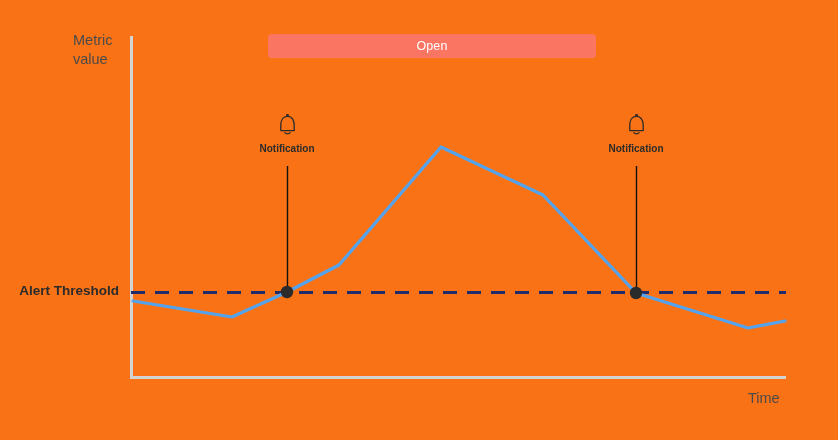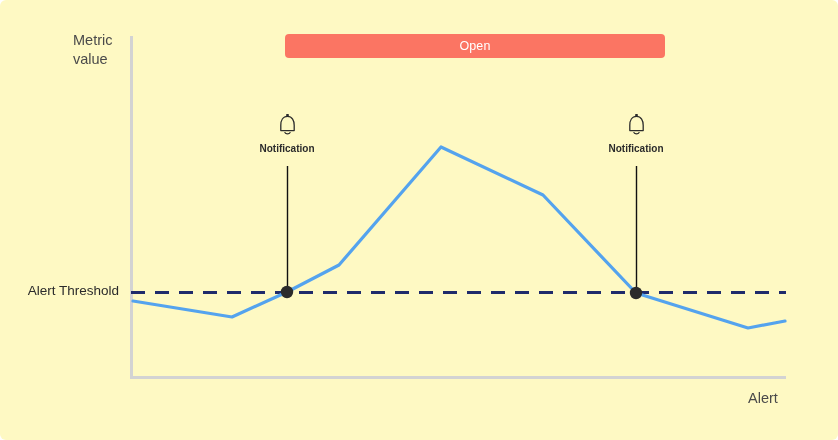--- a/index.html
+++ b/index.html
@@ -8,23 +8,22 @@
     background: #ffffff;
   }
   body {
     font-family: "Liberation Sans", sans-serif;
     -webkit-font-smoothing: antialiased;
   }
   #stage {
     position: relative;
     width: 838px;
     height: 440px;
-    background: #fef9c3;
+    background: #f97316;
     overflow: hidden;
-    border-radius: 6px;
   }
 
   
   .axis-label {
     position: absolute;
     color: #4a4a4a;
     font-size: 14.5px;
     line-height: 19px;
     white-space: pre-line;
   }
@@ -37,41 +36,41 @@
     left: 748px;
     top: 389px;
   }
 
   
   #threshold-label {
     position: absolute;
     right: 719px;
     top: 283px;
     font-size: 13.5px;
-    font-weight: normal;
+    font-weight: bold;
     color: #2b2b2b;
     white-space: nowrap;
   }
 
   
   .status-bar {
     position: absolute;
     top: 34px;
     height: 24px;
     border-radius: 4px;
     display: flex;
     align-items: center;
     justify-content: center;
     color: #ffffff;
     font-size: 12.5px;
     letter-spacing: 0.1px;
   }
   #status-bar-open {
-    left: 285px;
-    width: 380px;
+    left: 268px;
+    width: 328px;
   }
   #status-bar-resolved {
     left: 639px;
     width: 157px;
   }
 
   
   .notif-marker {
     position: absolute;
     top: 113px;
@@ -105,21 +104,21 @@
   }
 </style>
 </head>
 <body>
 
 <div id="stage">
 
   <div class="axis-label" id="y-axis-label">Metric
 value</div>
 
-  <div class="axis-label" id="x-axis-label">Alert</div>
+  <div class="axis-label" id="x-axis-label">Time</div>
 
   <div id="threshold-label">Alert Threshold</div>
 
   <div class="status-bar" id="status-bar-open" style="background: rgb(251, 117, 99);">
     <span>Open</span>
   </div>
 
   <div class="notif-marker" id="notif-marker-1">
     <span class="notif-bell">
       <svg viewBox="0 0 22 24" width="22" height="24" aria-hidden="true">

